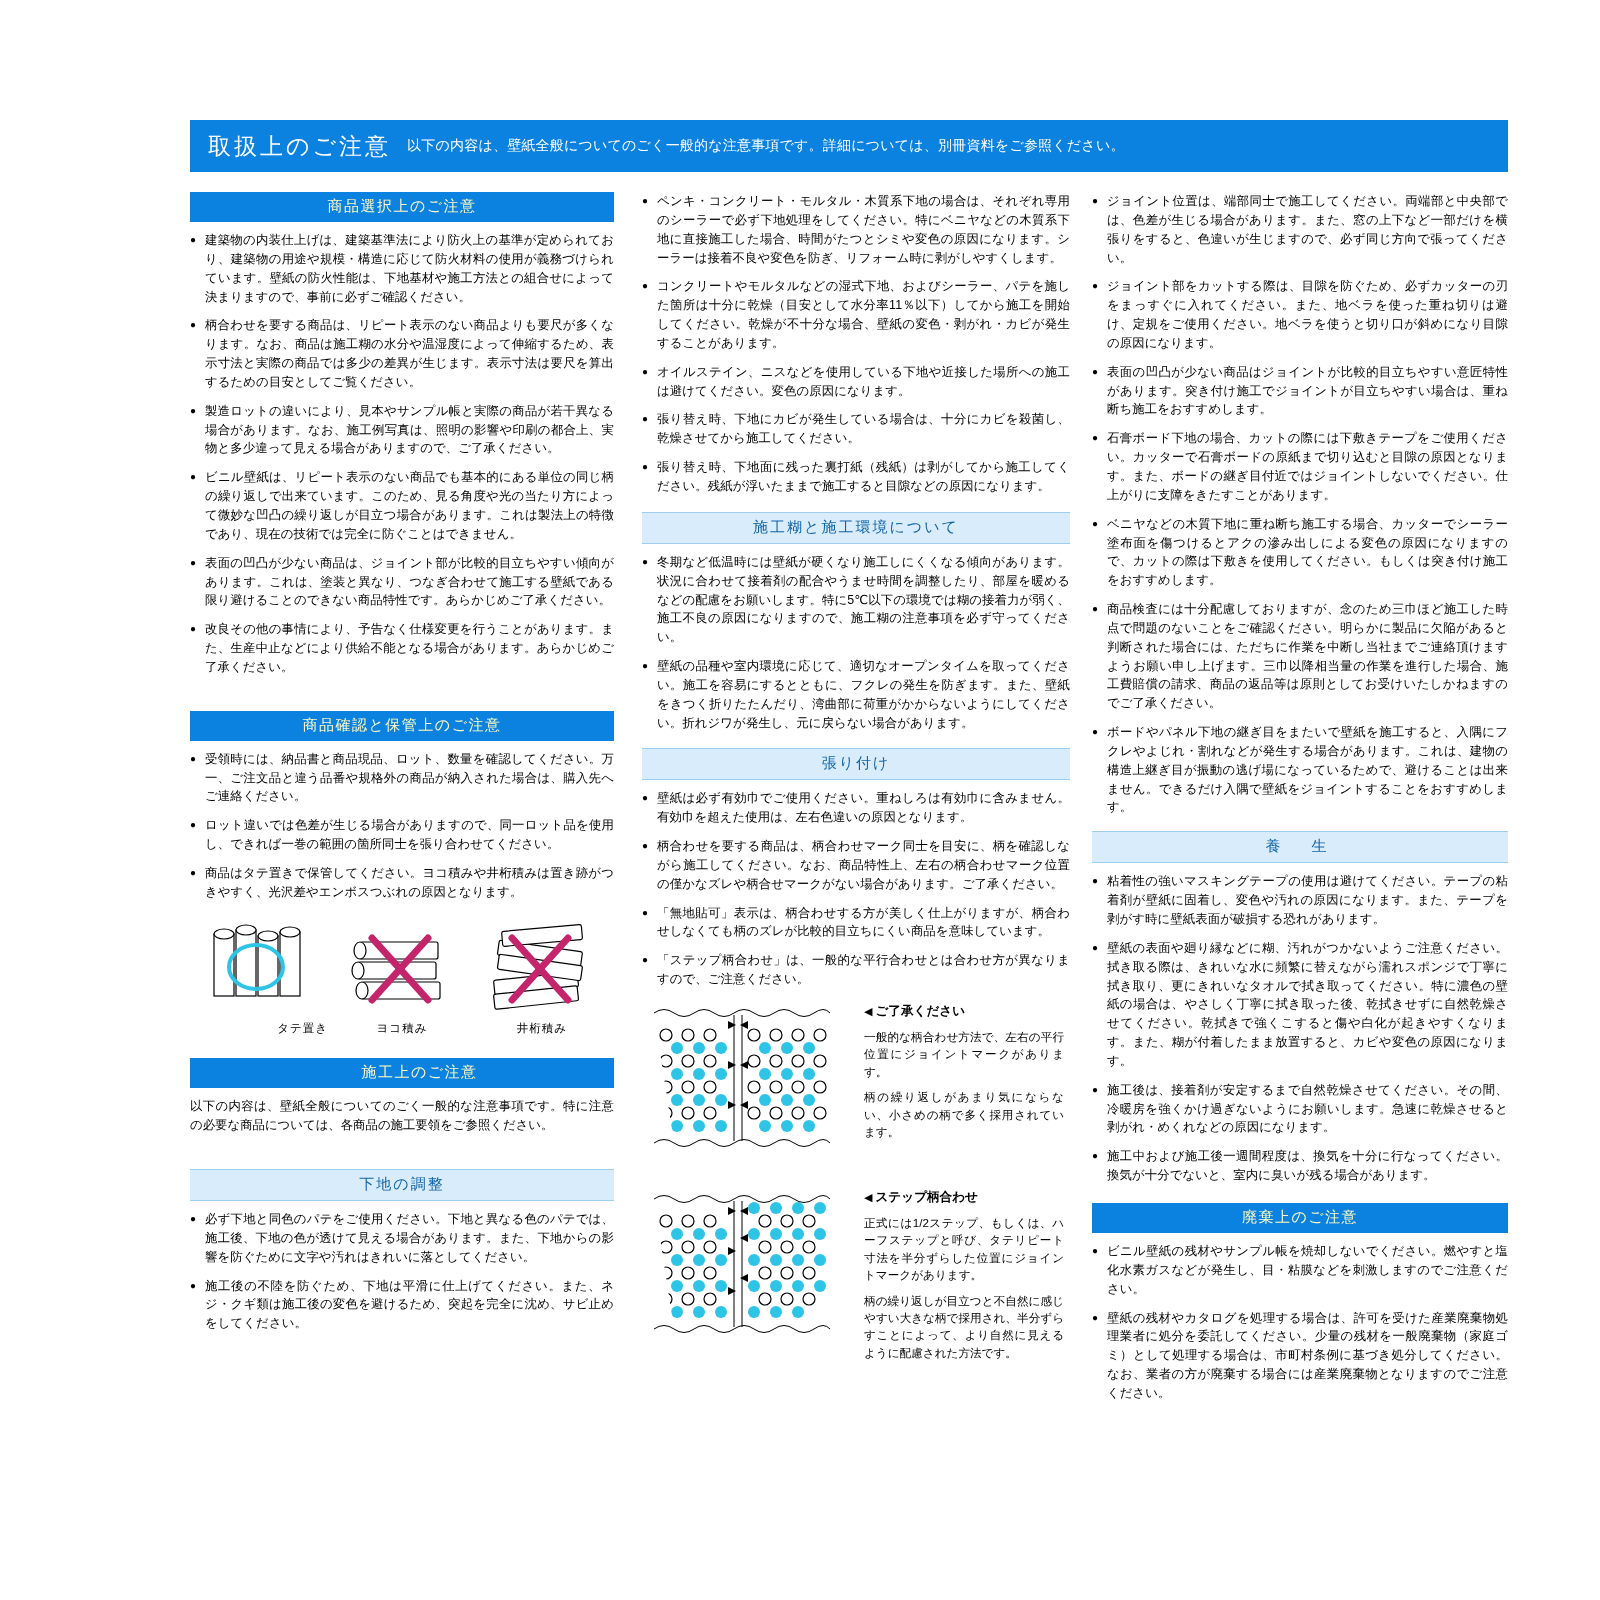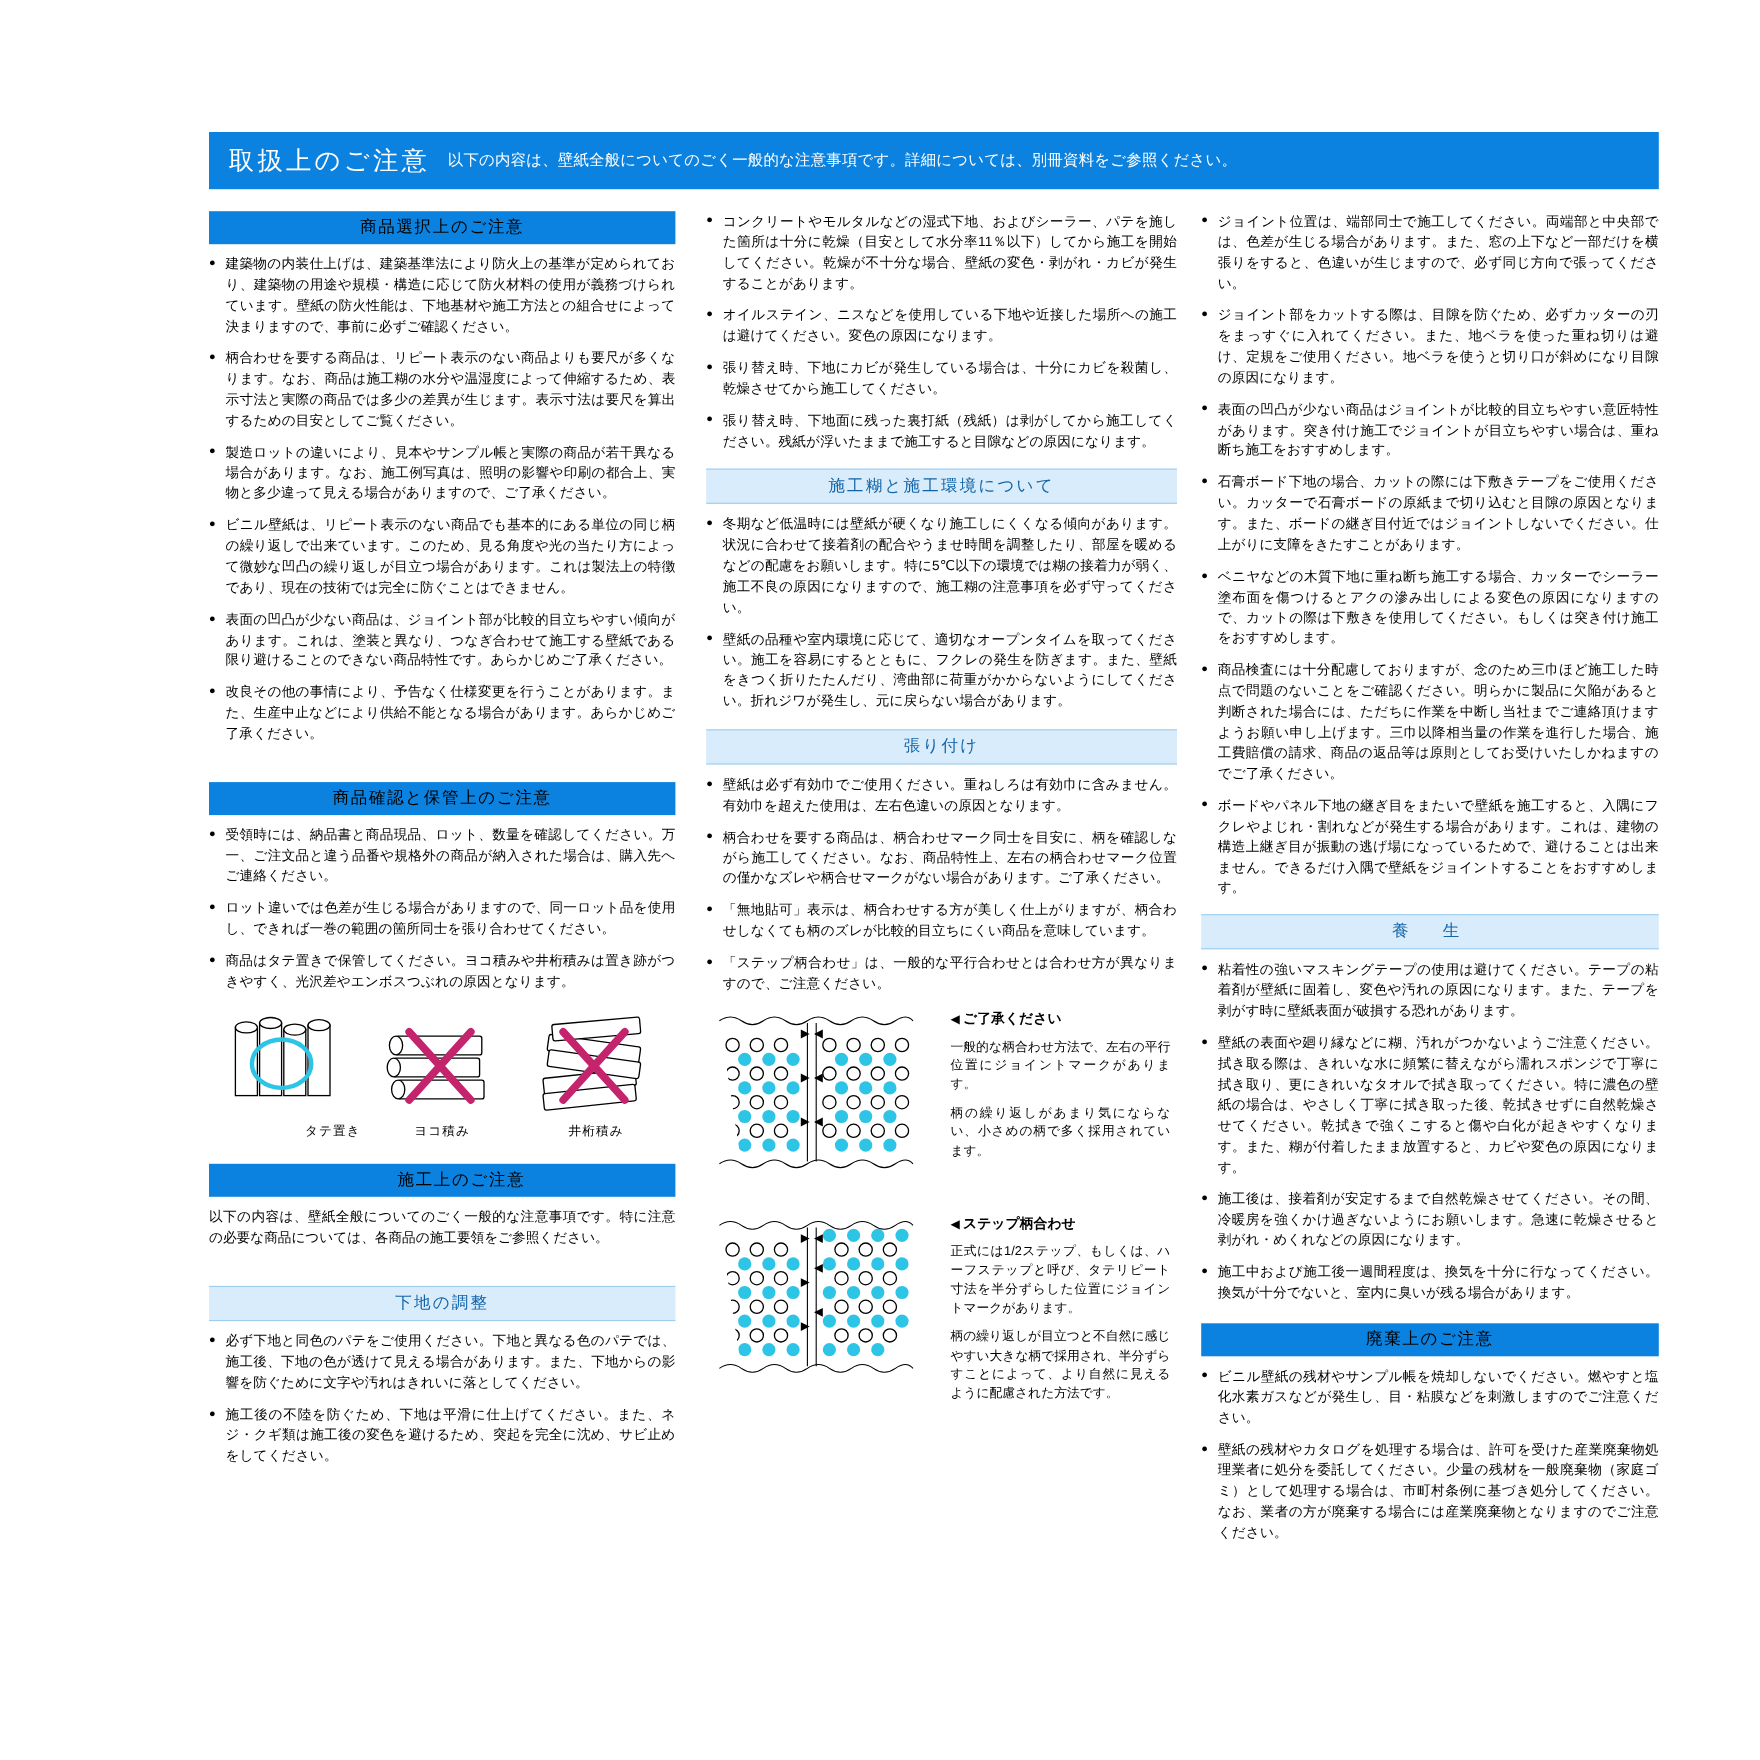--- a/index.html
+++ b/index.html
@@ -54,21 +54,21 @@
     top: 192px;
     width: 424px;
   }
   #col1 { left: 190px; }
   #col2 { left: 642px; width: 428px; }
   #col3 { left: 1092px; width: 416px; }
 
   
   .sec-head {
     background: #0b82e0;
-    color: #000000;
+    color: #fef9c3;
     font-size: 15px;
     text-align: center;
     padding: 5px 0 6px 0;
     letter-spacing: 1.5px;
     margin: 0 0 9px 0;
   }
   .sec-head.light {
     background: #d8ecfb;
     color: #1264a8;
     border-top: 1px solid #9fcdee;
@@ -256,20 +256,21 @@
     <div class="sec-head light sec-gap">下地の調整</div>
     <ul class="bl">
       <li>必ず下地と同色のパテをご使用ください。下地と異なる色のパテでは、施工後、下地の色が透けて見える場合があります。また、下地からの影響を防ぐために文字や汚れはきれいに落としてください。</li>
       <li>施工後の不陸を防ぐため、下地は平滑に仕上げてください。また、ネジ・クギ類は施工後の変色を避けるため、突起を完全に沈め、サビ止めをしてください。</li>
     </ul>
   </div>
 
   <div class="col" id="col2">
 
     <ul class="bl">
+      <li>ペンキ・コンクリート・モルタル・木質系下地の場合は、それぞれ専用のシーラーで必ず下地処理をしてください。特にベニヤなどの木質系下地に直接施工した場合、時間がたつとシミや変色の原因になります。シーラーは接着不良や変色を防ぎ、リフォーム時に剥がしやすくします。</li>
       <li>コンクリートやモルタルなどの湿式下地、およびシーラー、パテを施した箇所は十分に乾燥（目安として水分率11％以下）してから施工を開始してください。乾燥が不十分な場合、壁紙の変色・剥がれ・カビが発生することがあります。</li>
       <li>オイルステイン、ニスなどを使用している下地や近接した場所への施工は避けてください。変色の原因になります。</li>
       <li>張り替え時、下地にカビが発生している場合は、十分にカビを殺菌し、乾燥させてから施工してください。</li>
       <li>張り替え時、下地面に残った裏打紙（残紙）は剥がしてから施工してください。残紙が浮いたままで施工すると目隙などの原因になります。</li>
     </ul>
 
     <div class="sec-head light" style="margin-top:16px;">施工糊と施工環境について</div>
     <ul class="bl">
       <li>冬期など低温時には壁紙が硬くなり施工しにくくなる傾向があります。状況に合わせて接着剤の配合やうませ時間を調整したり、部屋を暖めるなどの配慮をお願いします。特に5℃以下の環境では糊の接着力が弱く、施工不良の原因になりますので、施工糊の注意事項を必ず守ってください。</li>
       <li>壁紙の品種や室内環境に応じて、適切なオープンタイムを取ってください。施工を容易にするとともに、フクレの発生を防ぎます。また、壁紙をきつく折りたたんだり、湾曲部に荷重がかからないようにしてください。折れジワが発生し、元に戻らない場合があります。</li>

